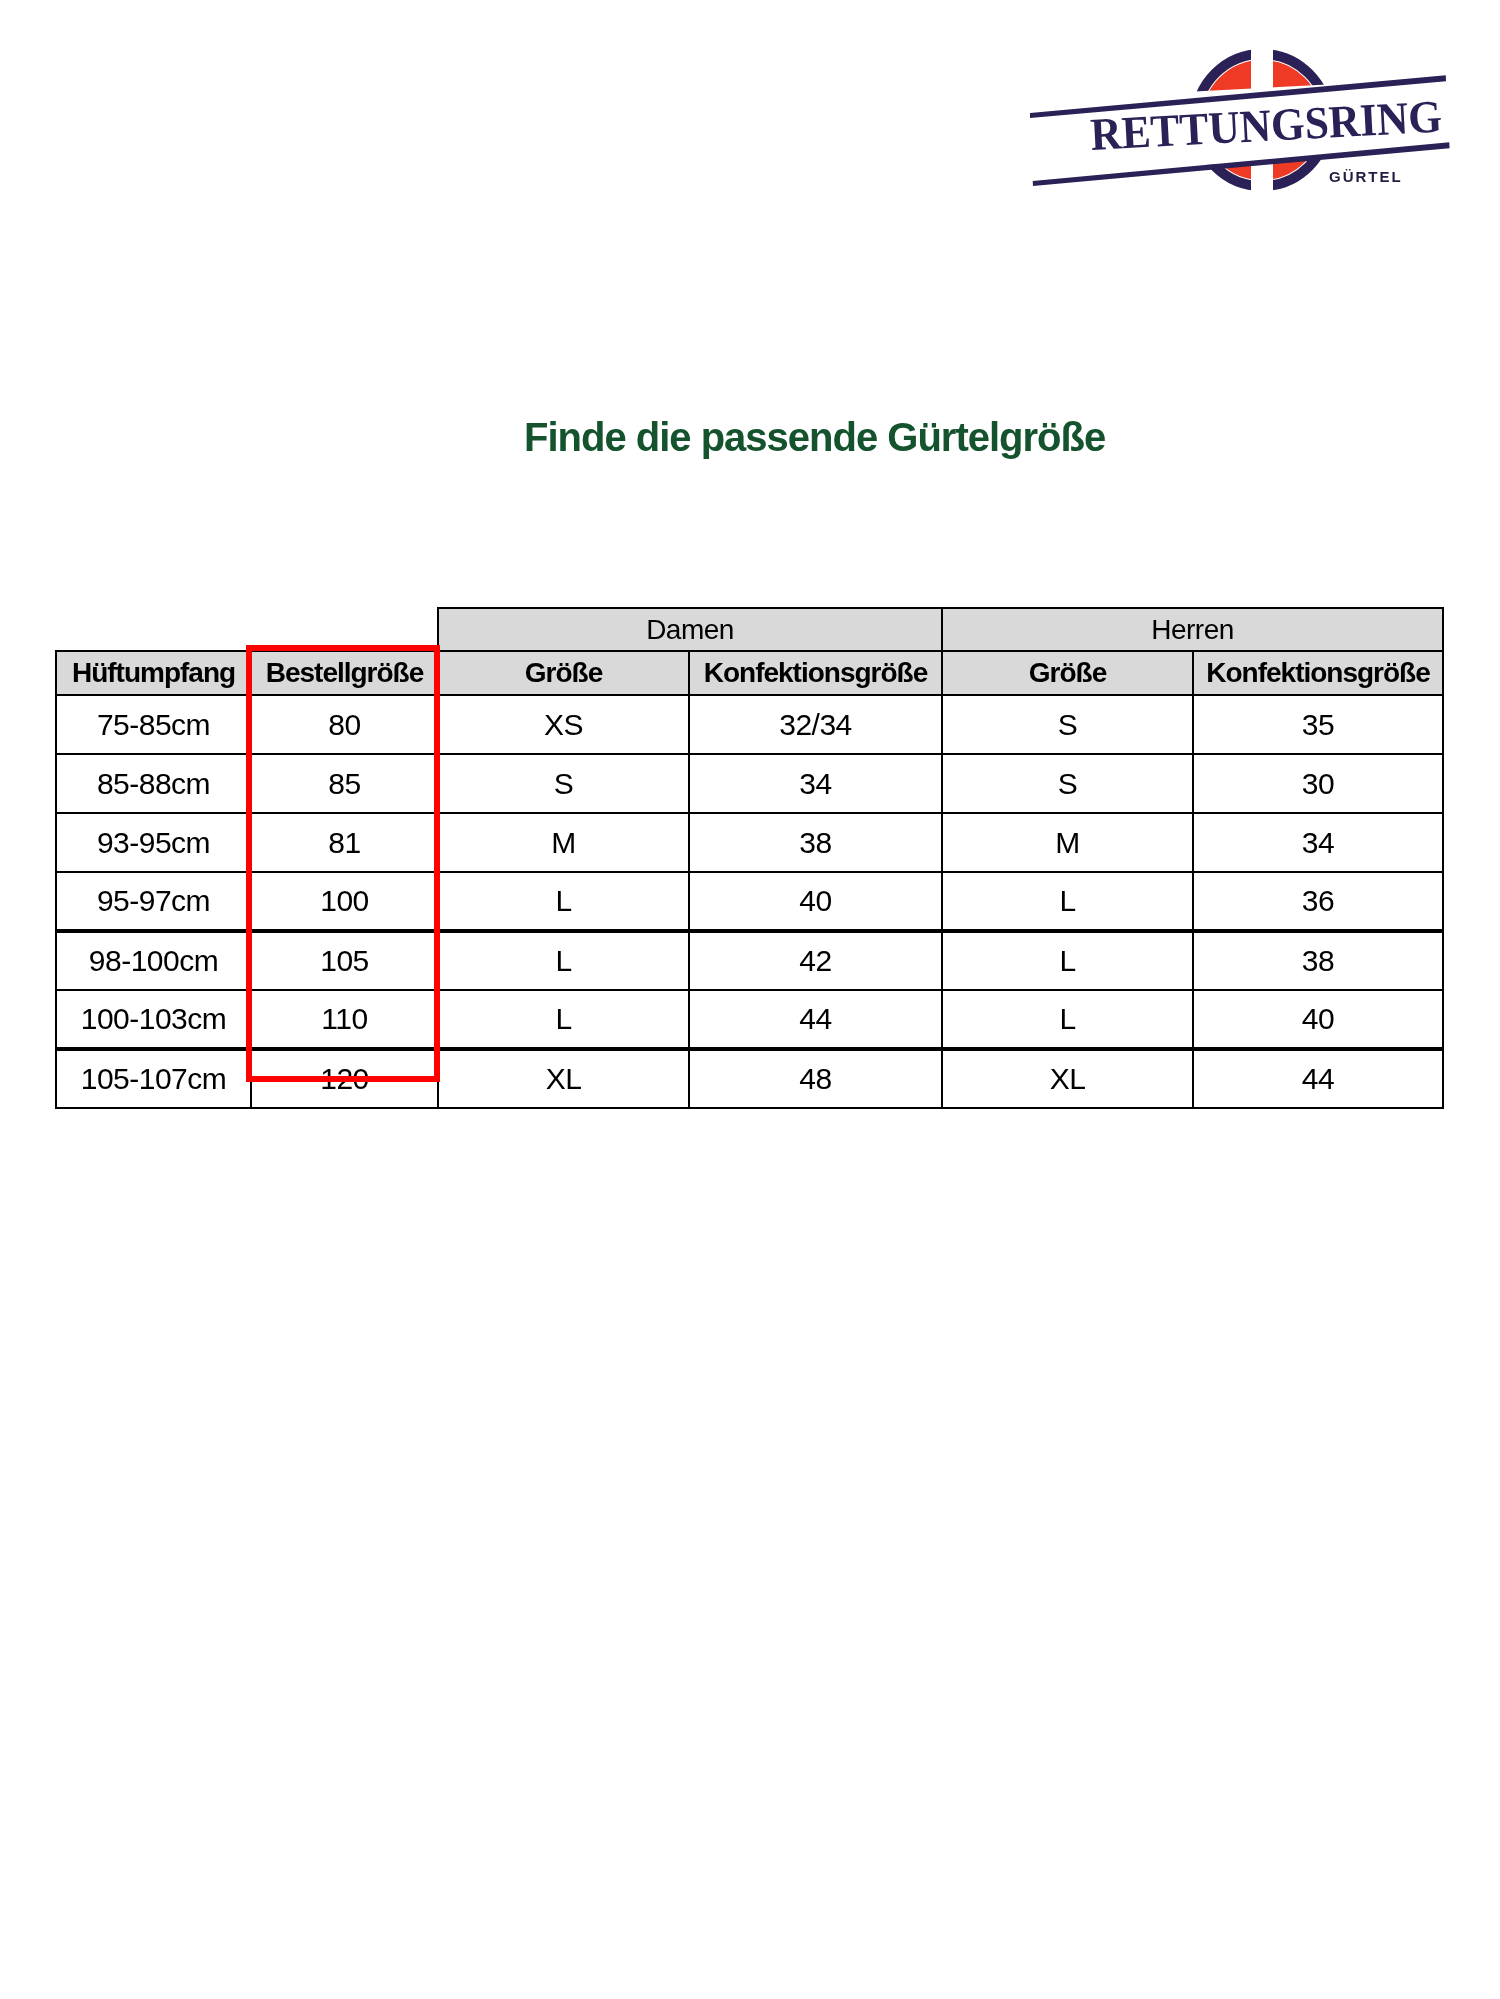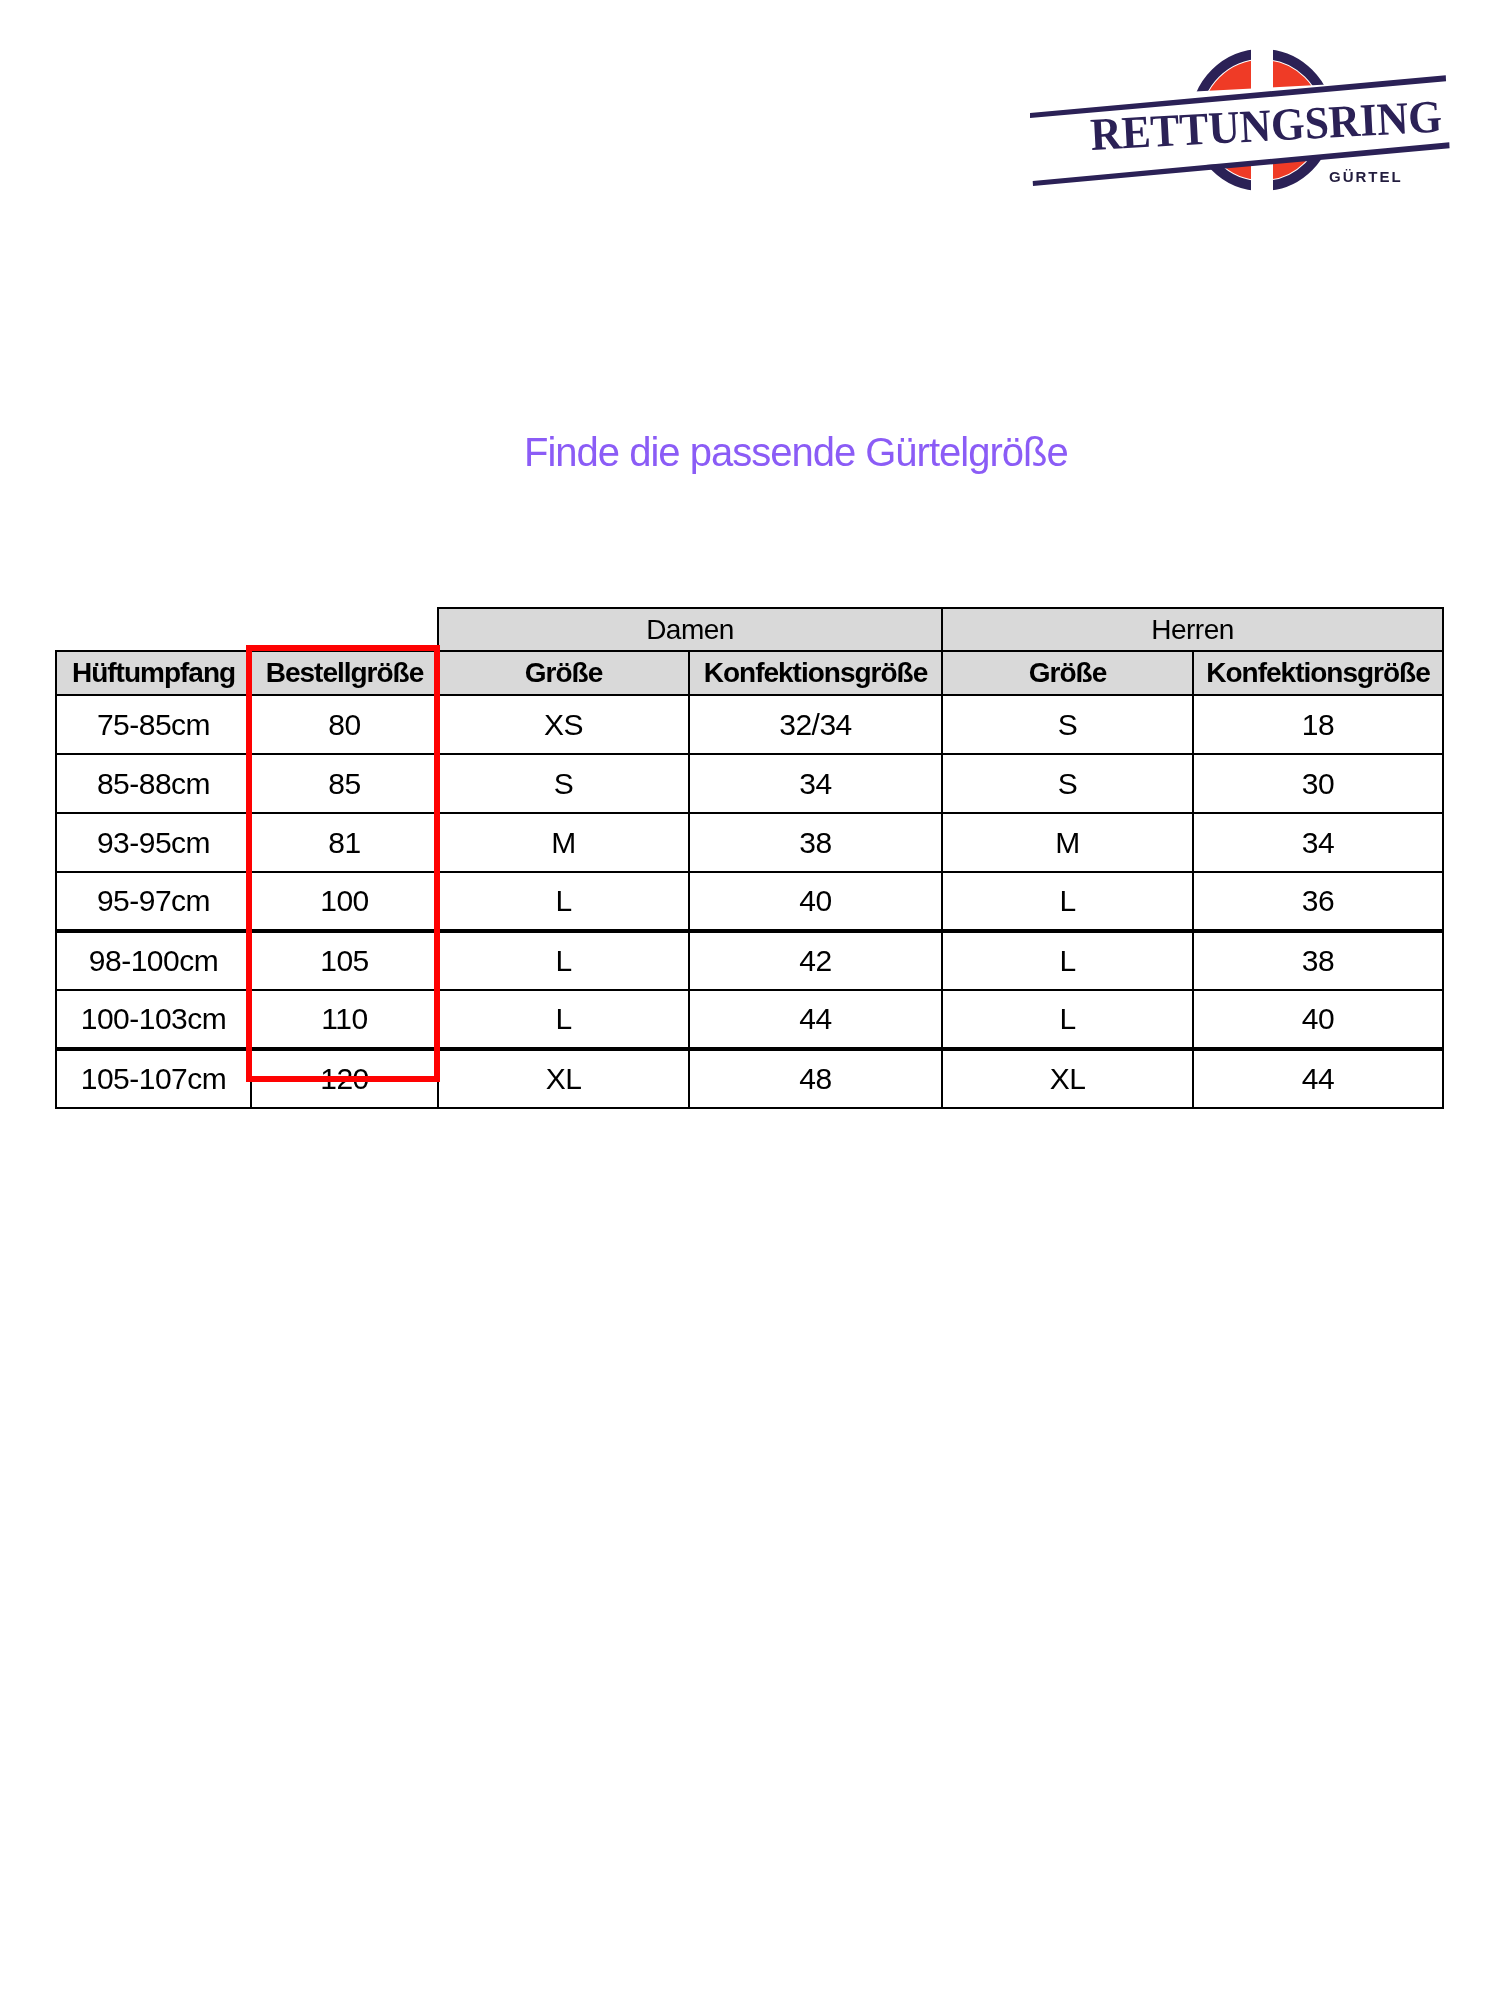--- a/index.html
+++ b/index.html
@@ -18,25 +18,25 @@
     left: 1030px;
     top: 28px;
     width: 420px;
     height: 178px;
   }
 
   
   .doc-title {
     position: absolute;
     left: 524px;
-    top: 430px;
+    top: 415px;
     font-size: 40px;
-    font-weight: normal;
+    font-weight: bold;
     letter-spacing: -1px;
-    color: #8b5cf6;
+    color: #14532d;
     white-space: nowrap;
   }
 
   
   .size-table {
     position: absolute;
     left: 55px;
     top: 607px;
     width: 1387px;
     border-collapse: collapse;
@@ -142,21 +142,21 @@
         <th class="col-head">Größe</th>
         <th class="col-head">Konfektionsgröße</th>
       </tr>
 
       <tr class="row-data">
         <td>75-85cm</td>
         <td>80</td>
         <td>XS</td>
         <td>32/34</td>
         <td>S</td>
-        <td>18</td>
+        <td>35</td>
       </tr>
       <tr class="row-data">
         <td>85-88cm</td>
         <td>85</td>
         <td>S</td>
         <td>34</td>
         <td>S</td>
         <td>30</td>
       </tr>
       <tr class="row-data">

